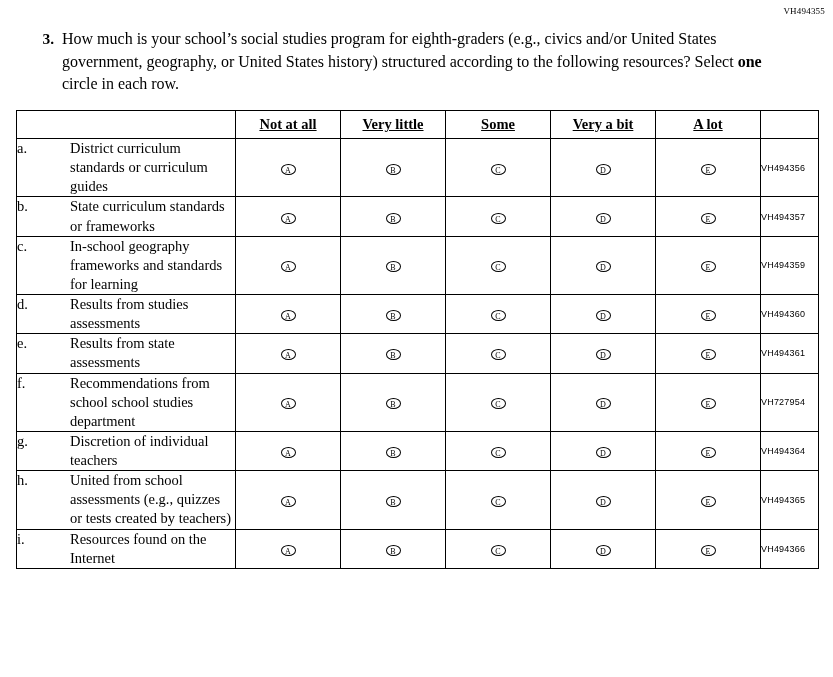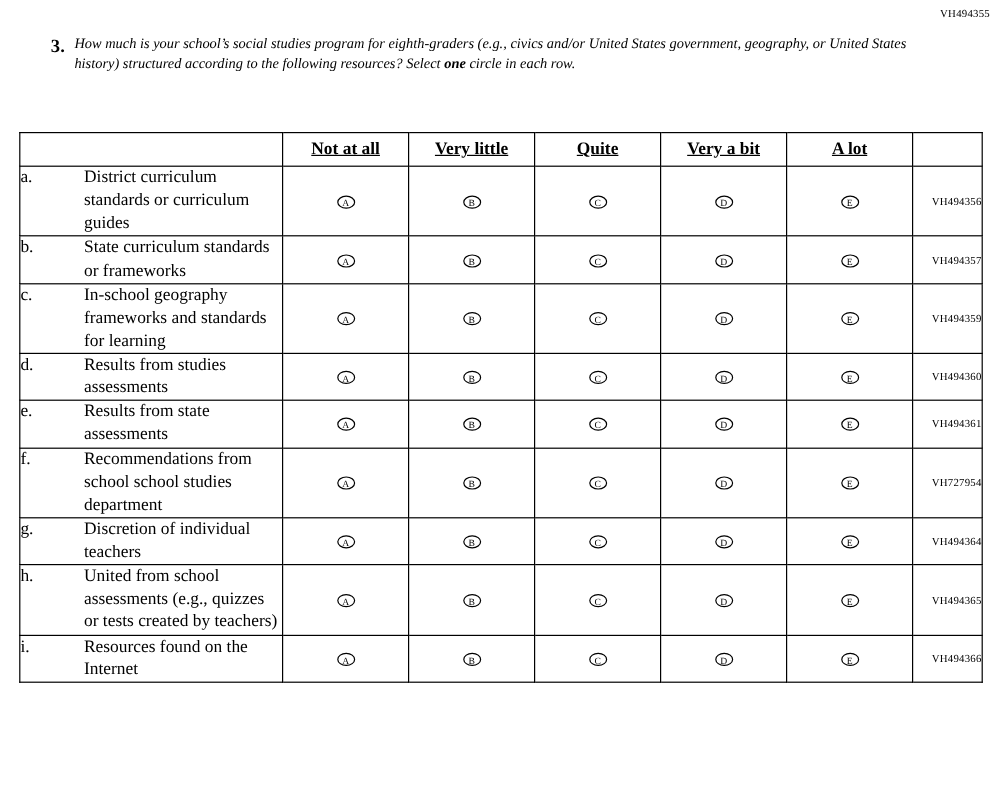--- a/index.html
+++ b/index.html
@@ -39,24 +39,23 @@
   .q-num {
     font-size: 15.5px;
     font-weight: bold;
     width: 26px;
     flex: 0 0 26px;
     text-align: right;
     padding-right: 8px;
     line-height: 1.42;
   }
   .q-text {
-    font-size: 12px;
+    font-size: 16px;
     line-height: 1.42;
     text-align: left;
-    font-style: italic;
   }
   .q-text b {
     font-weight: bold;
   }
   table.matrix {
     position: absolute;
     top: 110px;
     left: 16px;
     border-collapse: collapse;
     table-layout: fixed;
@@ -97,23 +96,23 @@
   .label-body {
     flex: 1 1 auto;
     margin-left: 36px;
   }
   td.optcell {
     text-align: center;
     vertical-align: middle;
   }
   td.idcell {
     font-size: 9px;
-    text-align: right;
+    text-align: left;
     vertical-align: middle;
-    font-family: Liberation Serif, serif;
+    font-family: Liberation Sans, sans-serif;
     letter-spacing: 0.2px;
   }
   .bubble {
     display: inline-block;
     width: 15px;
     height: 11px;
     border: 1px solid #000000;
     border-radius: 50%;
     font-size: 8px;
     line-height: 11px;
@@ -143,21 +142,21 @@
       <col class="col-opt">
       <col class="col-opt">
       <col class="col-opt">
       <col class="col-id">
     </colgroup>
     <thead>
       <tr>
         <th class="col-label"></th>
         <th class="col-opt">Not at all</th>
         <th class="col-opt">Very little</th>
-        <th class="col-opt">Quite</th>
+        <th class="col-opt">Some</th>
         <th class="col-opt">Very a bit</th>
         <th class="col-opt">A lot</th>
         <th class="col-id"></th>
       </tr>
     </thead>
     <tbody>
 
       <tr>
         <td class="rowlabel">
           <div class="label-inner">

